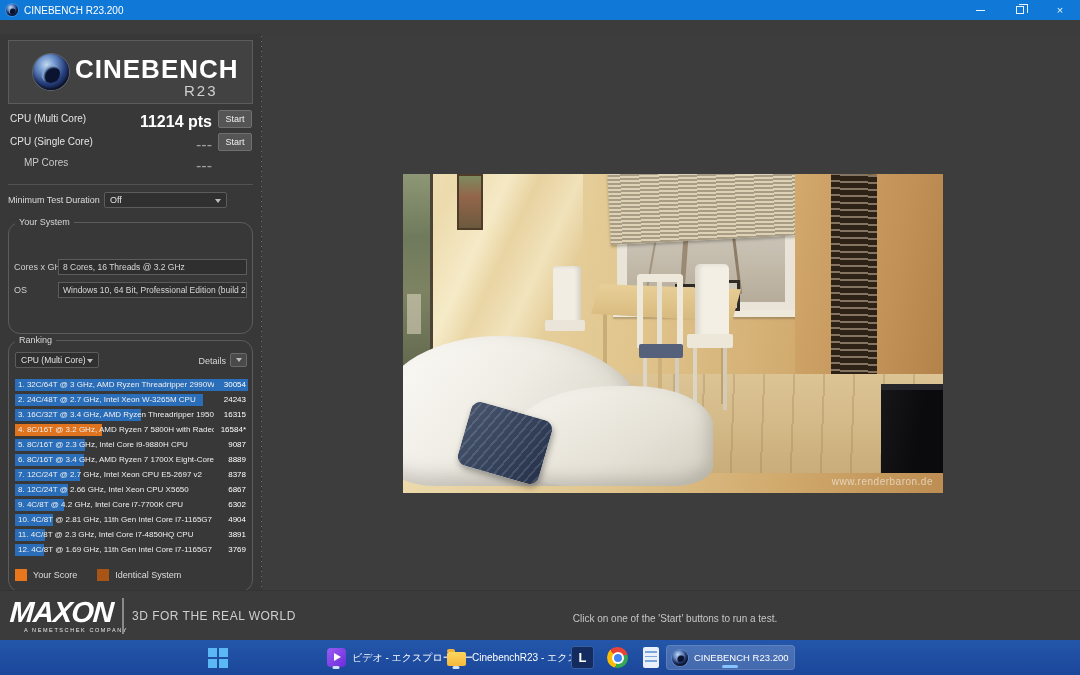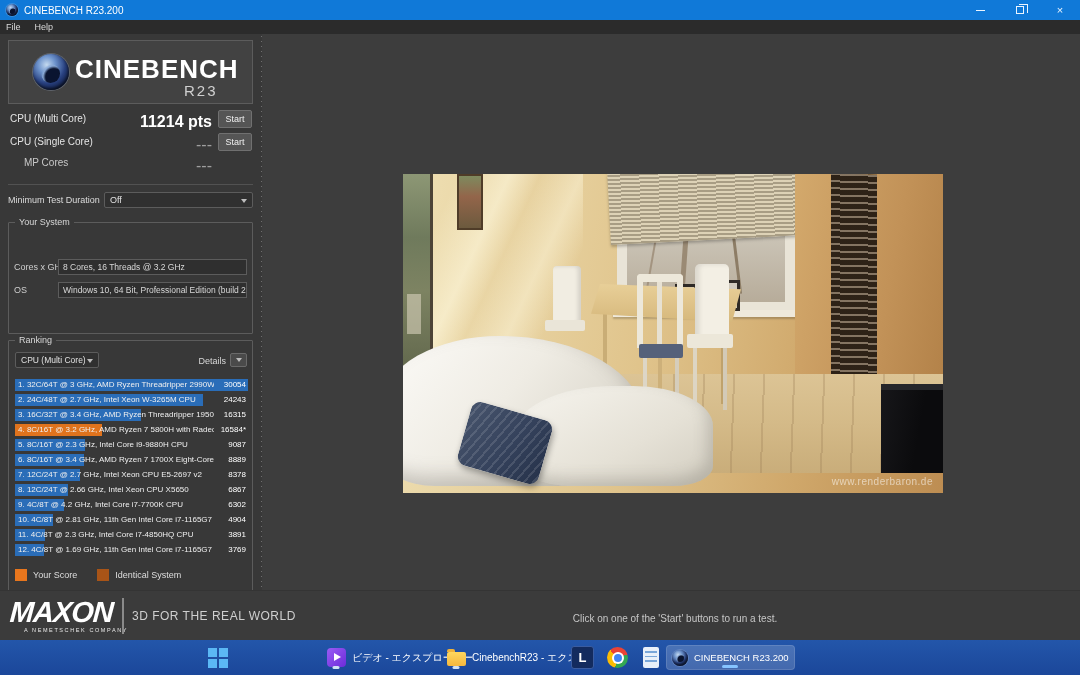--- a/index.html
+++ b/index.html
@@ -46,23 +46,23 @@
   .test-value.dim { color:#9f9f9f; font-weight:normal; }
   .btn { position:absolute; right:1px; top:0; width:34px; height:18px; background:#555; border:1px solid #707070; border-radius:2px;
     color:#f0f0f0; font-size:9px; display:flex; align-items:center; justify-content:center; }
   .sep-line { position:absolute; left:8px; top:184px; width:245px; height:0; border-top:1px solid #525252; }
   
   .dropdown { background:#303030; border:1px solid #5c5c5c; border-radius:2px; color:#e0e0e0; font-size:9px;
     display:flex; align-items:center; padding:0 5px; position:relative; }
   .chev { width:0; height:0; border-left:3px solid transparent; border-right:3px solid transparent; border-top:4px solid #bdbdbd; }
   .dropdown .chev { position:absolute; right:5px; top:6px; }
   .mtd-label { position:absolute; left:8px; top:195px; color:#dcdcdc; font-size:9px; }
-  .mtd-select { position:absolute; left:104px; top:192px; width:149px; height:16px; }
-  
-  .groupbox { position:absolute; left:8px; width:245px; border:1px solid #5c5c5c; border-radius:1px; }
+  .mtd-select { position:absolute; left:104px; top:192px; width:123px; height:16px; }
+  
+  .groupbox { position:absolute; left:8px; width:245px; border:1px solid #5c5c5c; border-radius:12px; }
   .gb-title { position:absolute; top:-6px; left:6px; background:#383838; padding:0 4px; color:#d8d8d8; font-size:9px; }
   .sys-box { top:222px; height:112px; }
   .sys-row { position:absolute; left:0; width:100%; height:17px; }
   .sys-label { position:absolute; left:5px; top:3px; color:#cfcfcf; font-size:9px; }
   .sys-input { position:absolute; left:49px; top:0; width:189px; height:16px; background:#2f2f2f; border:1px solid #5c5c5c;
     color:#d8d8d8; font-size:8.5px; line-height:14px; padding:0 4px; white-space:nowrap; overflow:hidden; }
   .rank-box { top:340px; height:252px; }
   .rank-filter { position:absolute; left:6px; top:11px; width:84px; height:16px; }
   .details-label { position:absolute; right:26px; top:15px; color:#d8d8d8; font-size:9px; }
   .details-btn { position:absolute; right:5px; top:12px; width:17px; height:14px; background:#4a4a4a; border:1px solid #6a6a6a;
@@ -172,24 +172,20 @@
         </div>
       <div class="win-btn">
           <span class="restore-glyph"></span>
         </div>
       <div class="win-btn">
           <span>×</span>
         </div>
     </div>
   </div>
 
-  <div class="menubar">
-    <span class="menu-item">File</span>
-    <span class="menu-item">Help</span>
-  </div>
 
   <div class="left-panel"></div>
   <div class="canvas"></div>
   <div class="panel-divider"></div>
 
   <div class="logo-box">
     <span class="cb-ball"></span>
     <span class="logo-name">CINEBENCH</span>
     <span class="logo-ver">R23</span>
   </div>

